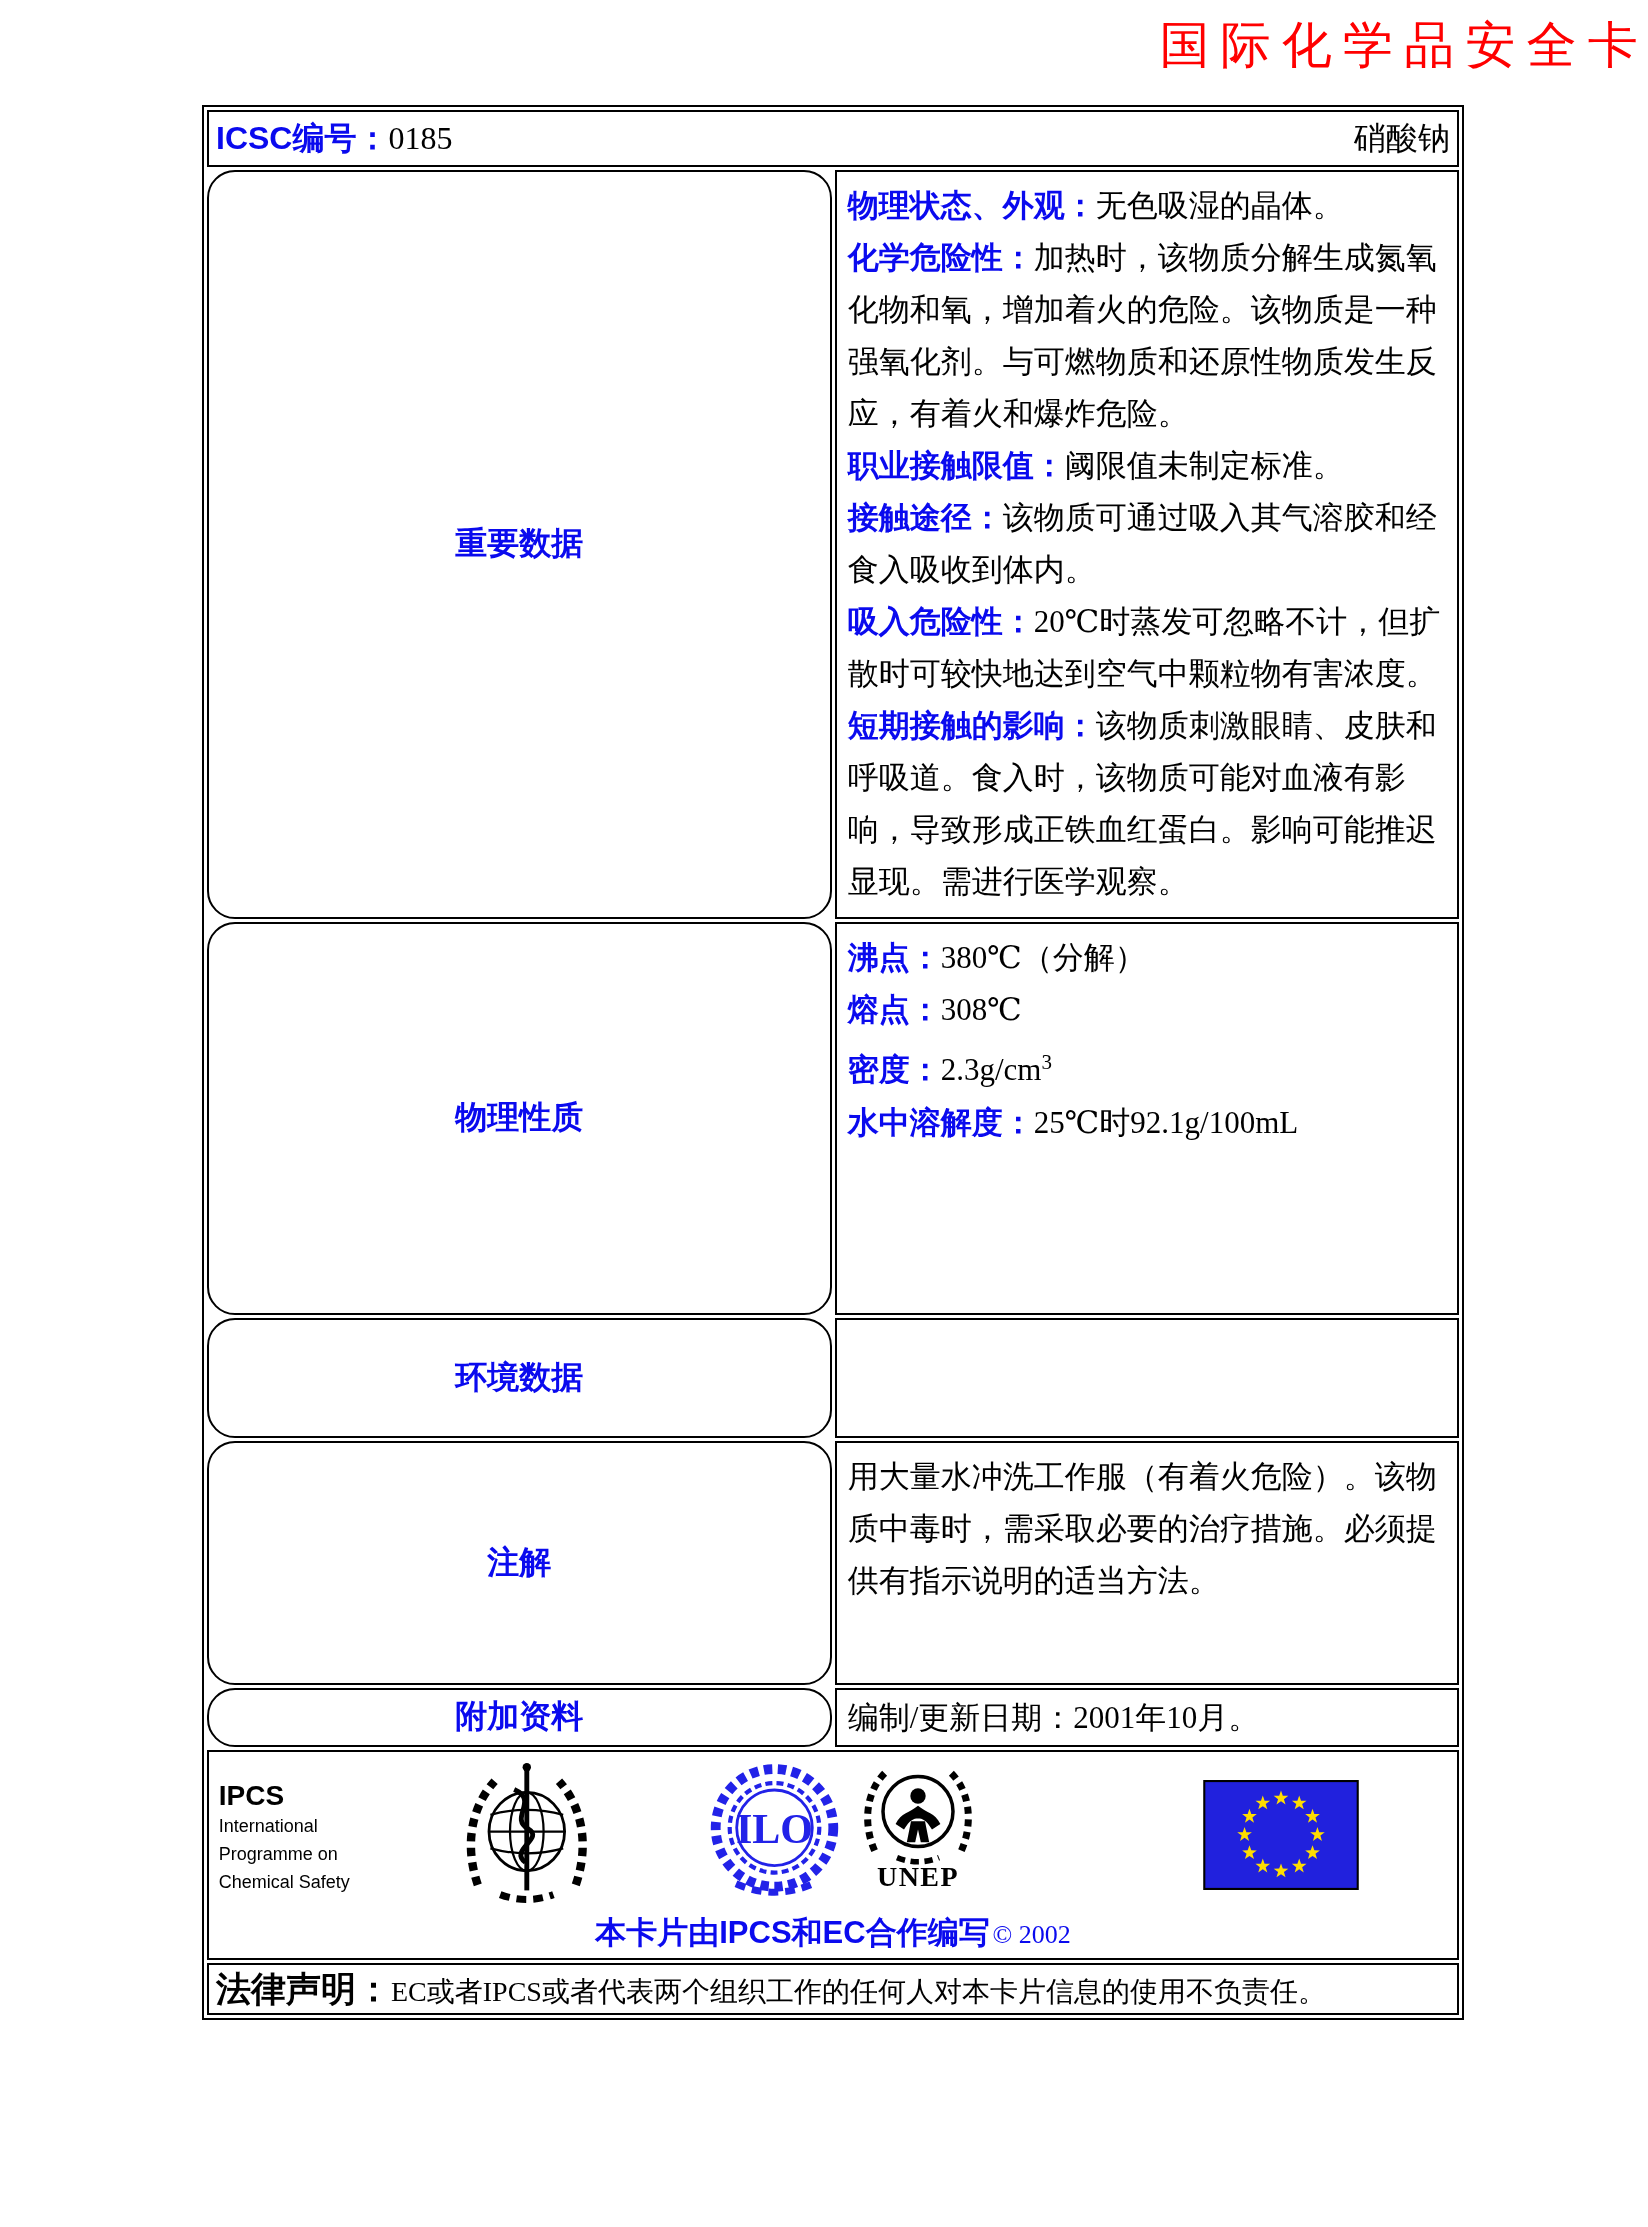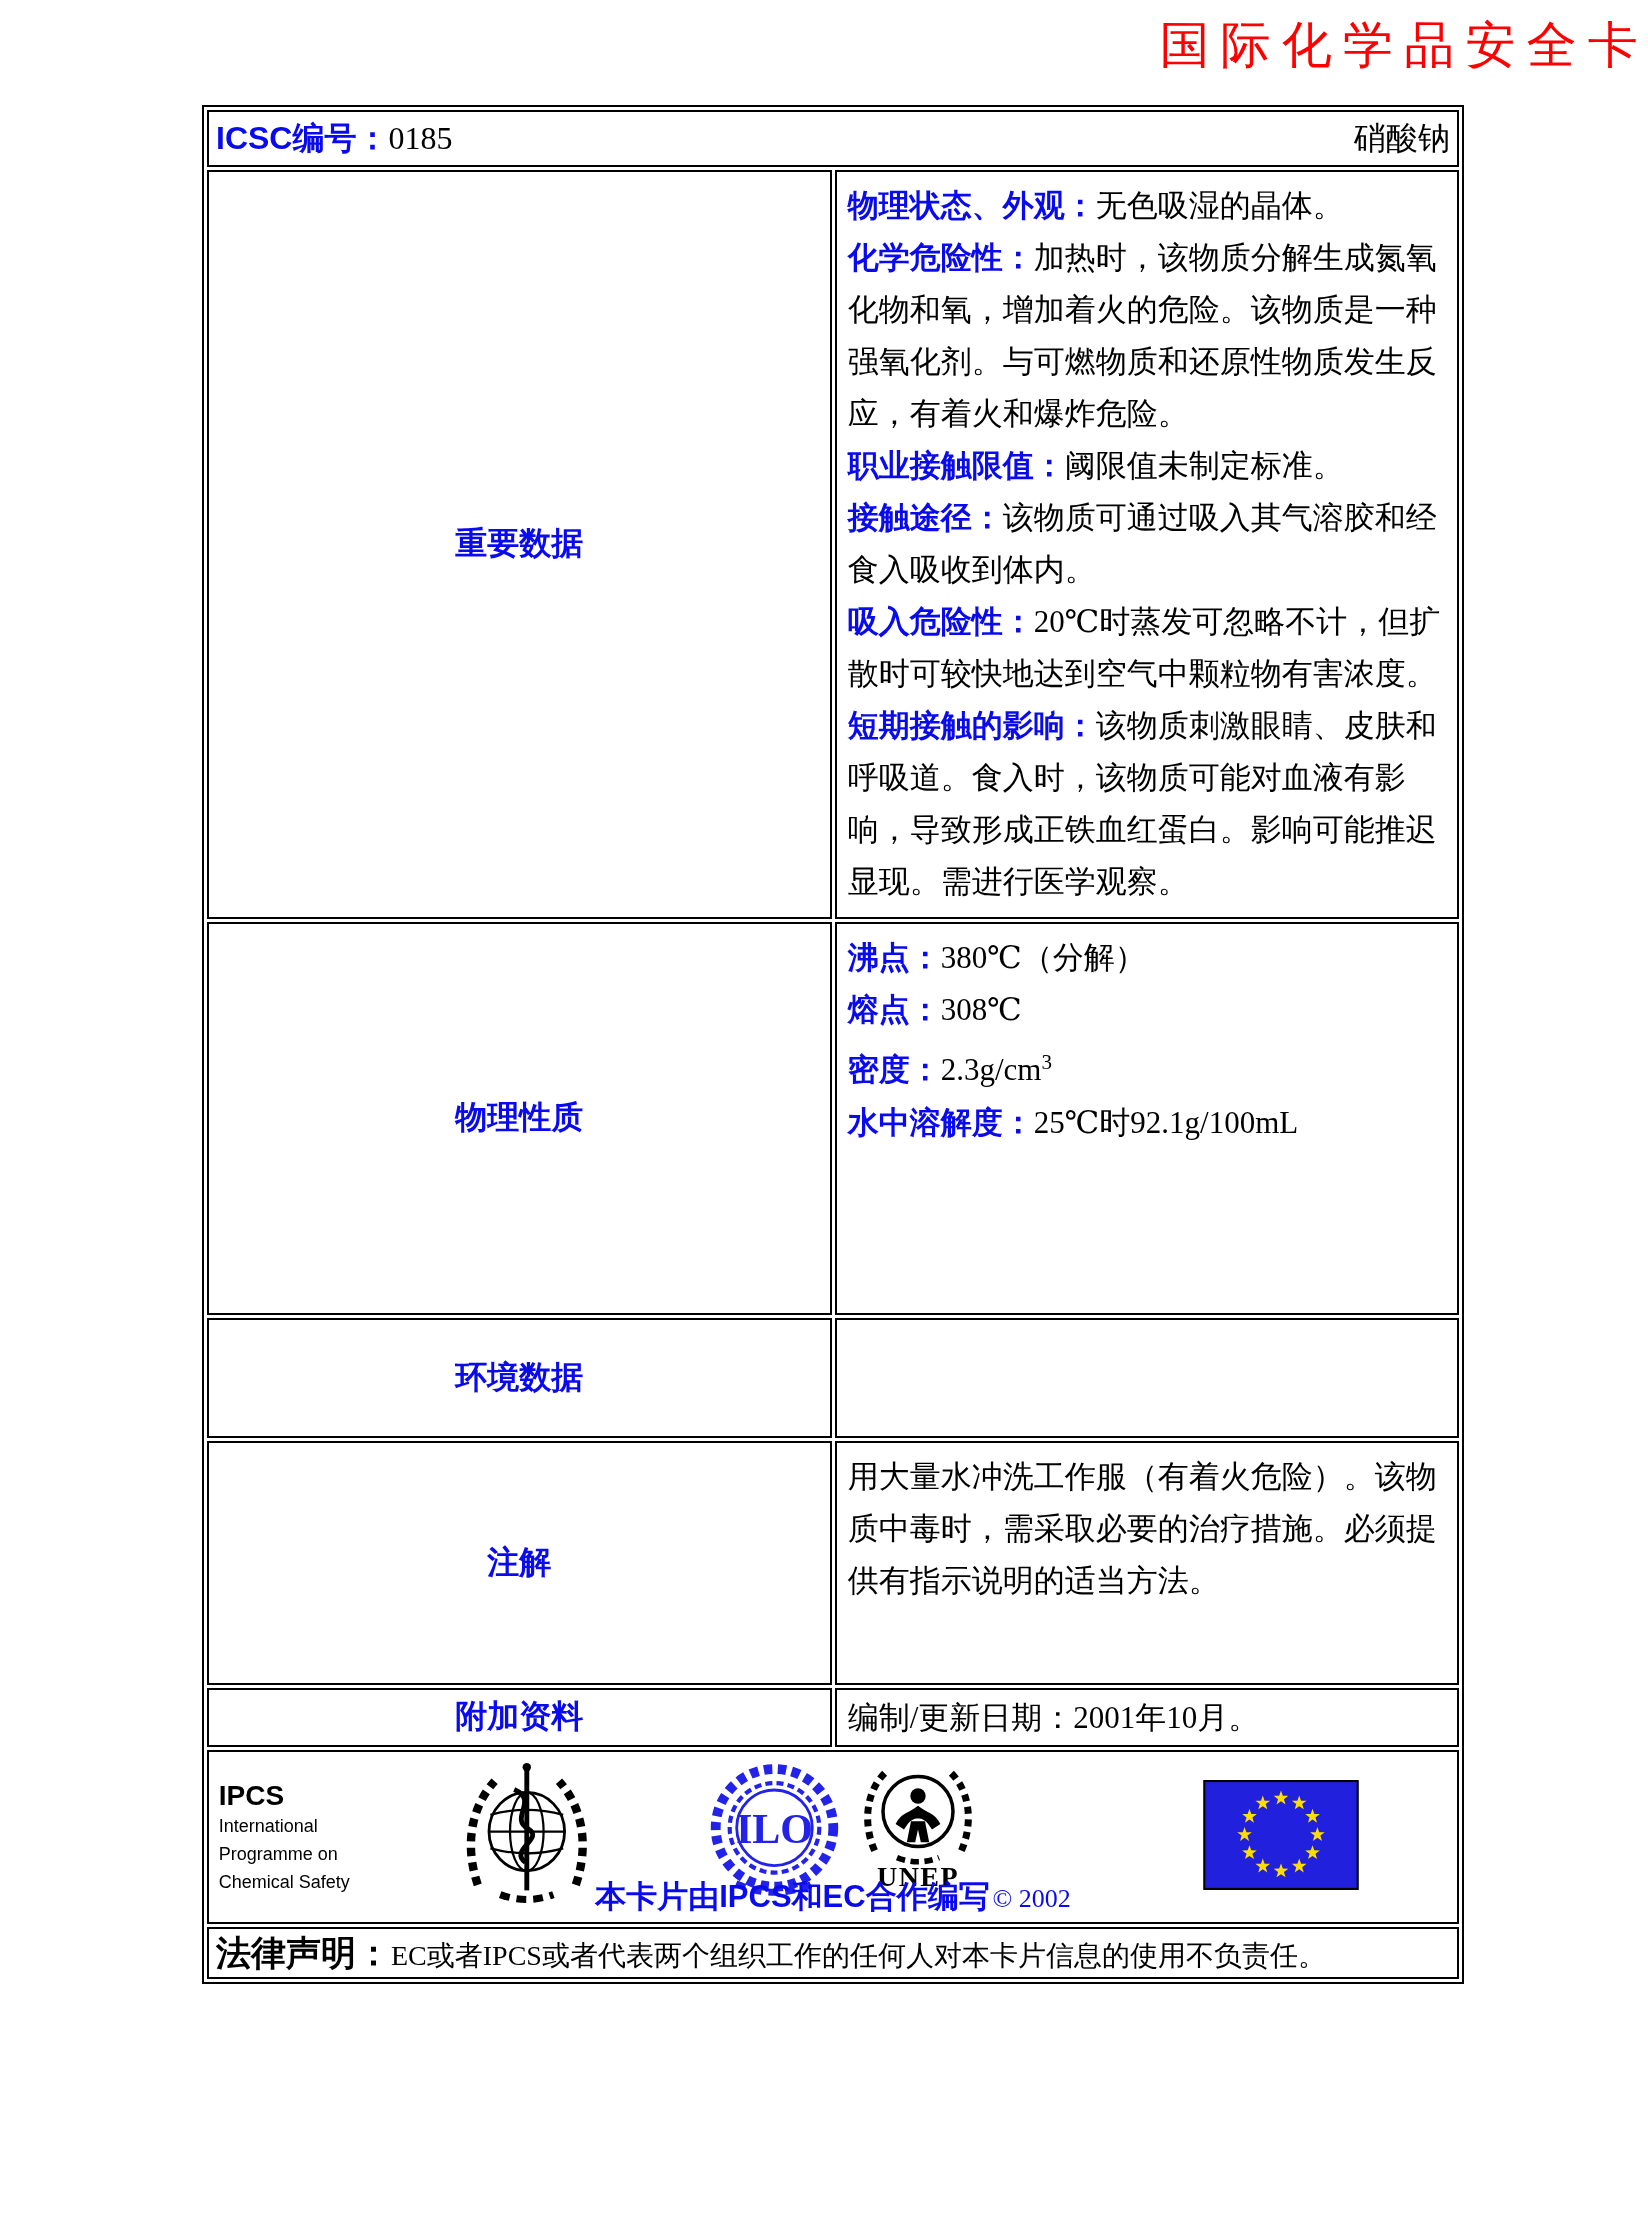--- a/index.html
+++ b/index.html
@@ -25,37 +25,37 @@
   }
 
   table.card{
     position:absolute;left:202px;top:105px;width:1262px;
     border:2.8px solid #000;border-collapse:separate;border-spacing:3.5px;background:#fff;
     table-layout:fixed;
   }
   td{border:2.1px solid #000;background:#fff;vertical-align:middle;padding:0;}
   td.label{
     width:158px;text-align:center;color:var(--accent-blue);
-    font-family:"Liberation Sans","DejaVu Sans",sans-serif;font-weight:bold;font-size:32px;
+    font-family:"Liberation Sans","DejaVu Sans",sans-serif;font-weight:bold;font-size:32px;border-radius:28px;
   }
   td.content{
     vertical-align:top;padding:8.4px 11.2px;font-size:31px;line-height:52px;
   }
   td.content p{margin:0;}
   .bh{ 
     color:var(--accent-blue);
     font-family:"Liberation Sans","DejaVu Sans",sans-serif;font-weight:bold;
   }
   .hdr{height:57px;}
   .hdr-flex{display:flex;justify-content:space-between;align-items:flex-start;padding:0 7px;font-size:32px;}
   .hdr-left .bh{font-size:32px;}
   .phys{line-height:55px;}
   sup{font-size:21px;}
 
-  .logos-cell{height:174px;position:relative;}
+  .logos-cell{height:210px;position:relative;}
   .ipcs-block{position:absolute;left:9.8px;top:28px;font-family:"Liberation Sans","DejaVu Sans",sans-serif;}
   .ipcs-title{font-weight:bold;font-size:28px;line-height:32px;}
   .ipcs-line{font-size:18px;line-height:28px;}
   .logo{position:absolute;}
   .who{left:252px;top:8.4px;}
   .ilo{left:499px;top:9.8px;}
   .unep-block{position:absolute;left:650px;top:8.4px;width:118px;text-align:center;}
   .unep-text{font-weight:bold;font-size:28px;letter-spacing:1.4px;line-height:28px;margin-top:-4.2px;}
   .euflag{left:994px;top:28px;}
   .caption{position:absolute;left:0;bottom:4.2px;width:100%;text-align:center;color:var(--accent-blue);}

